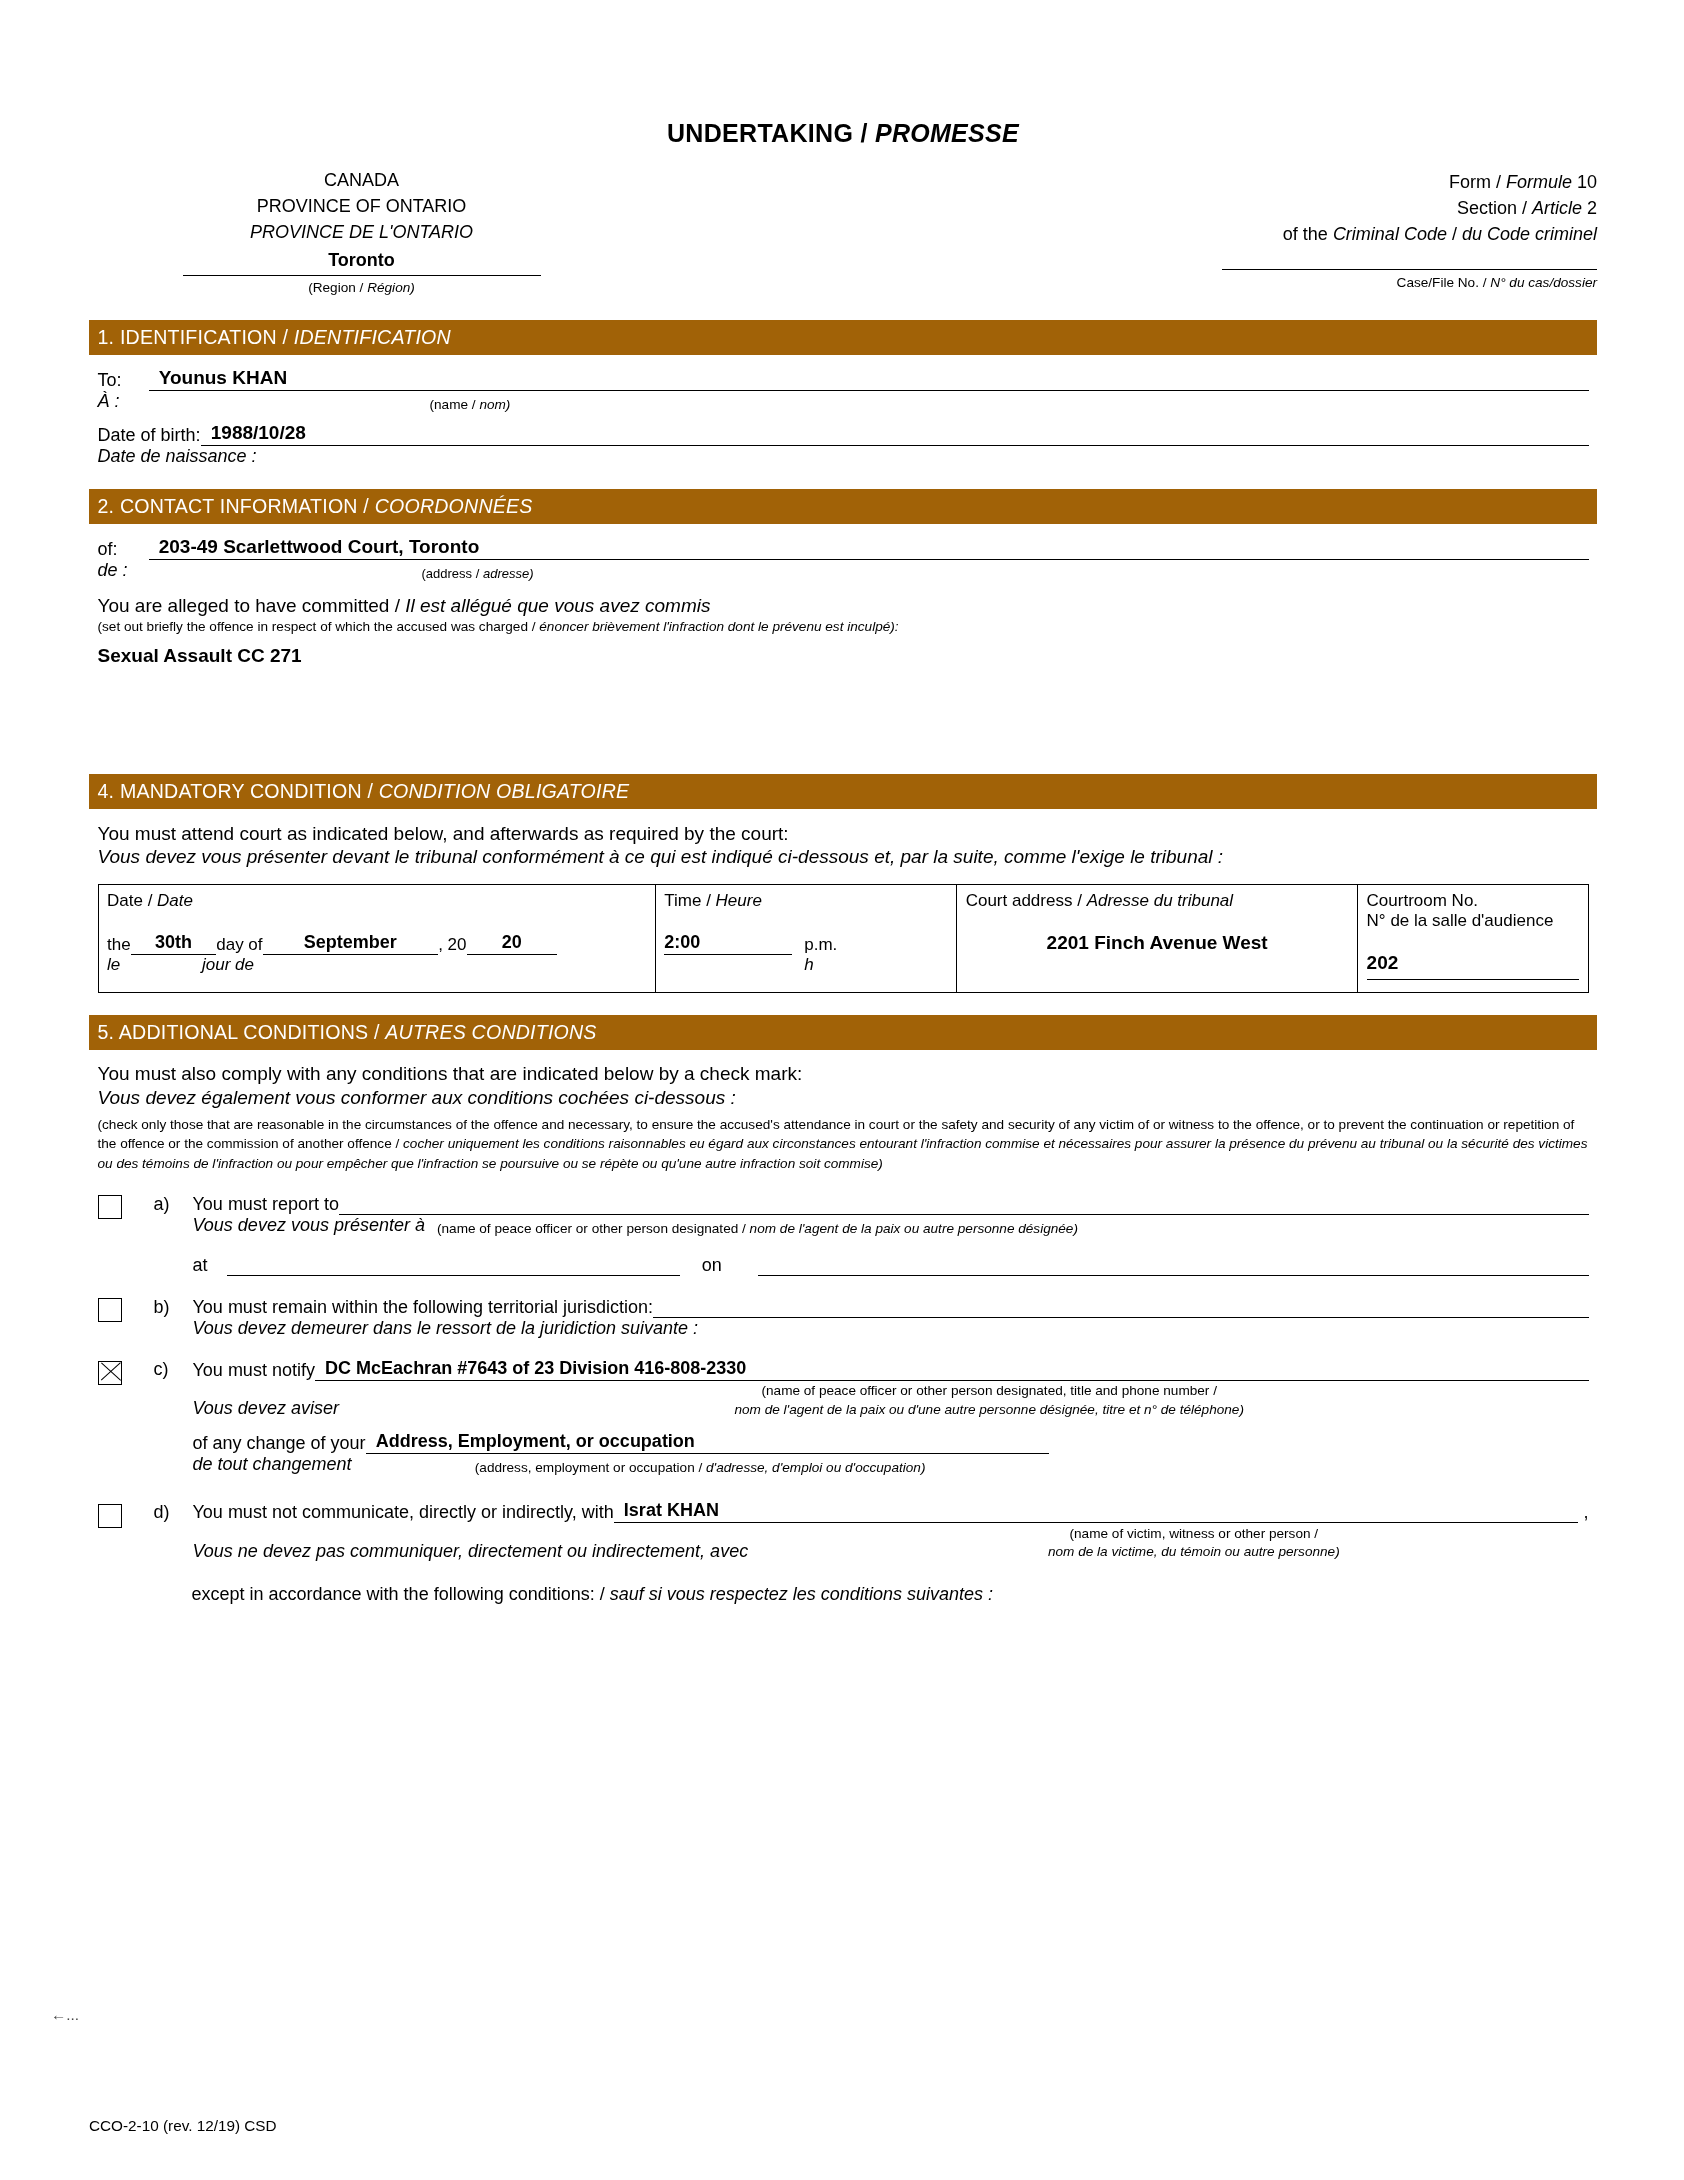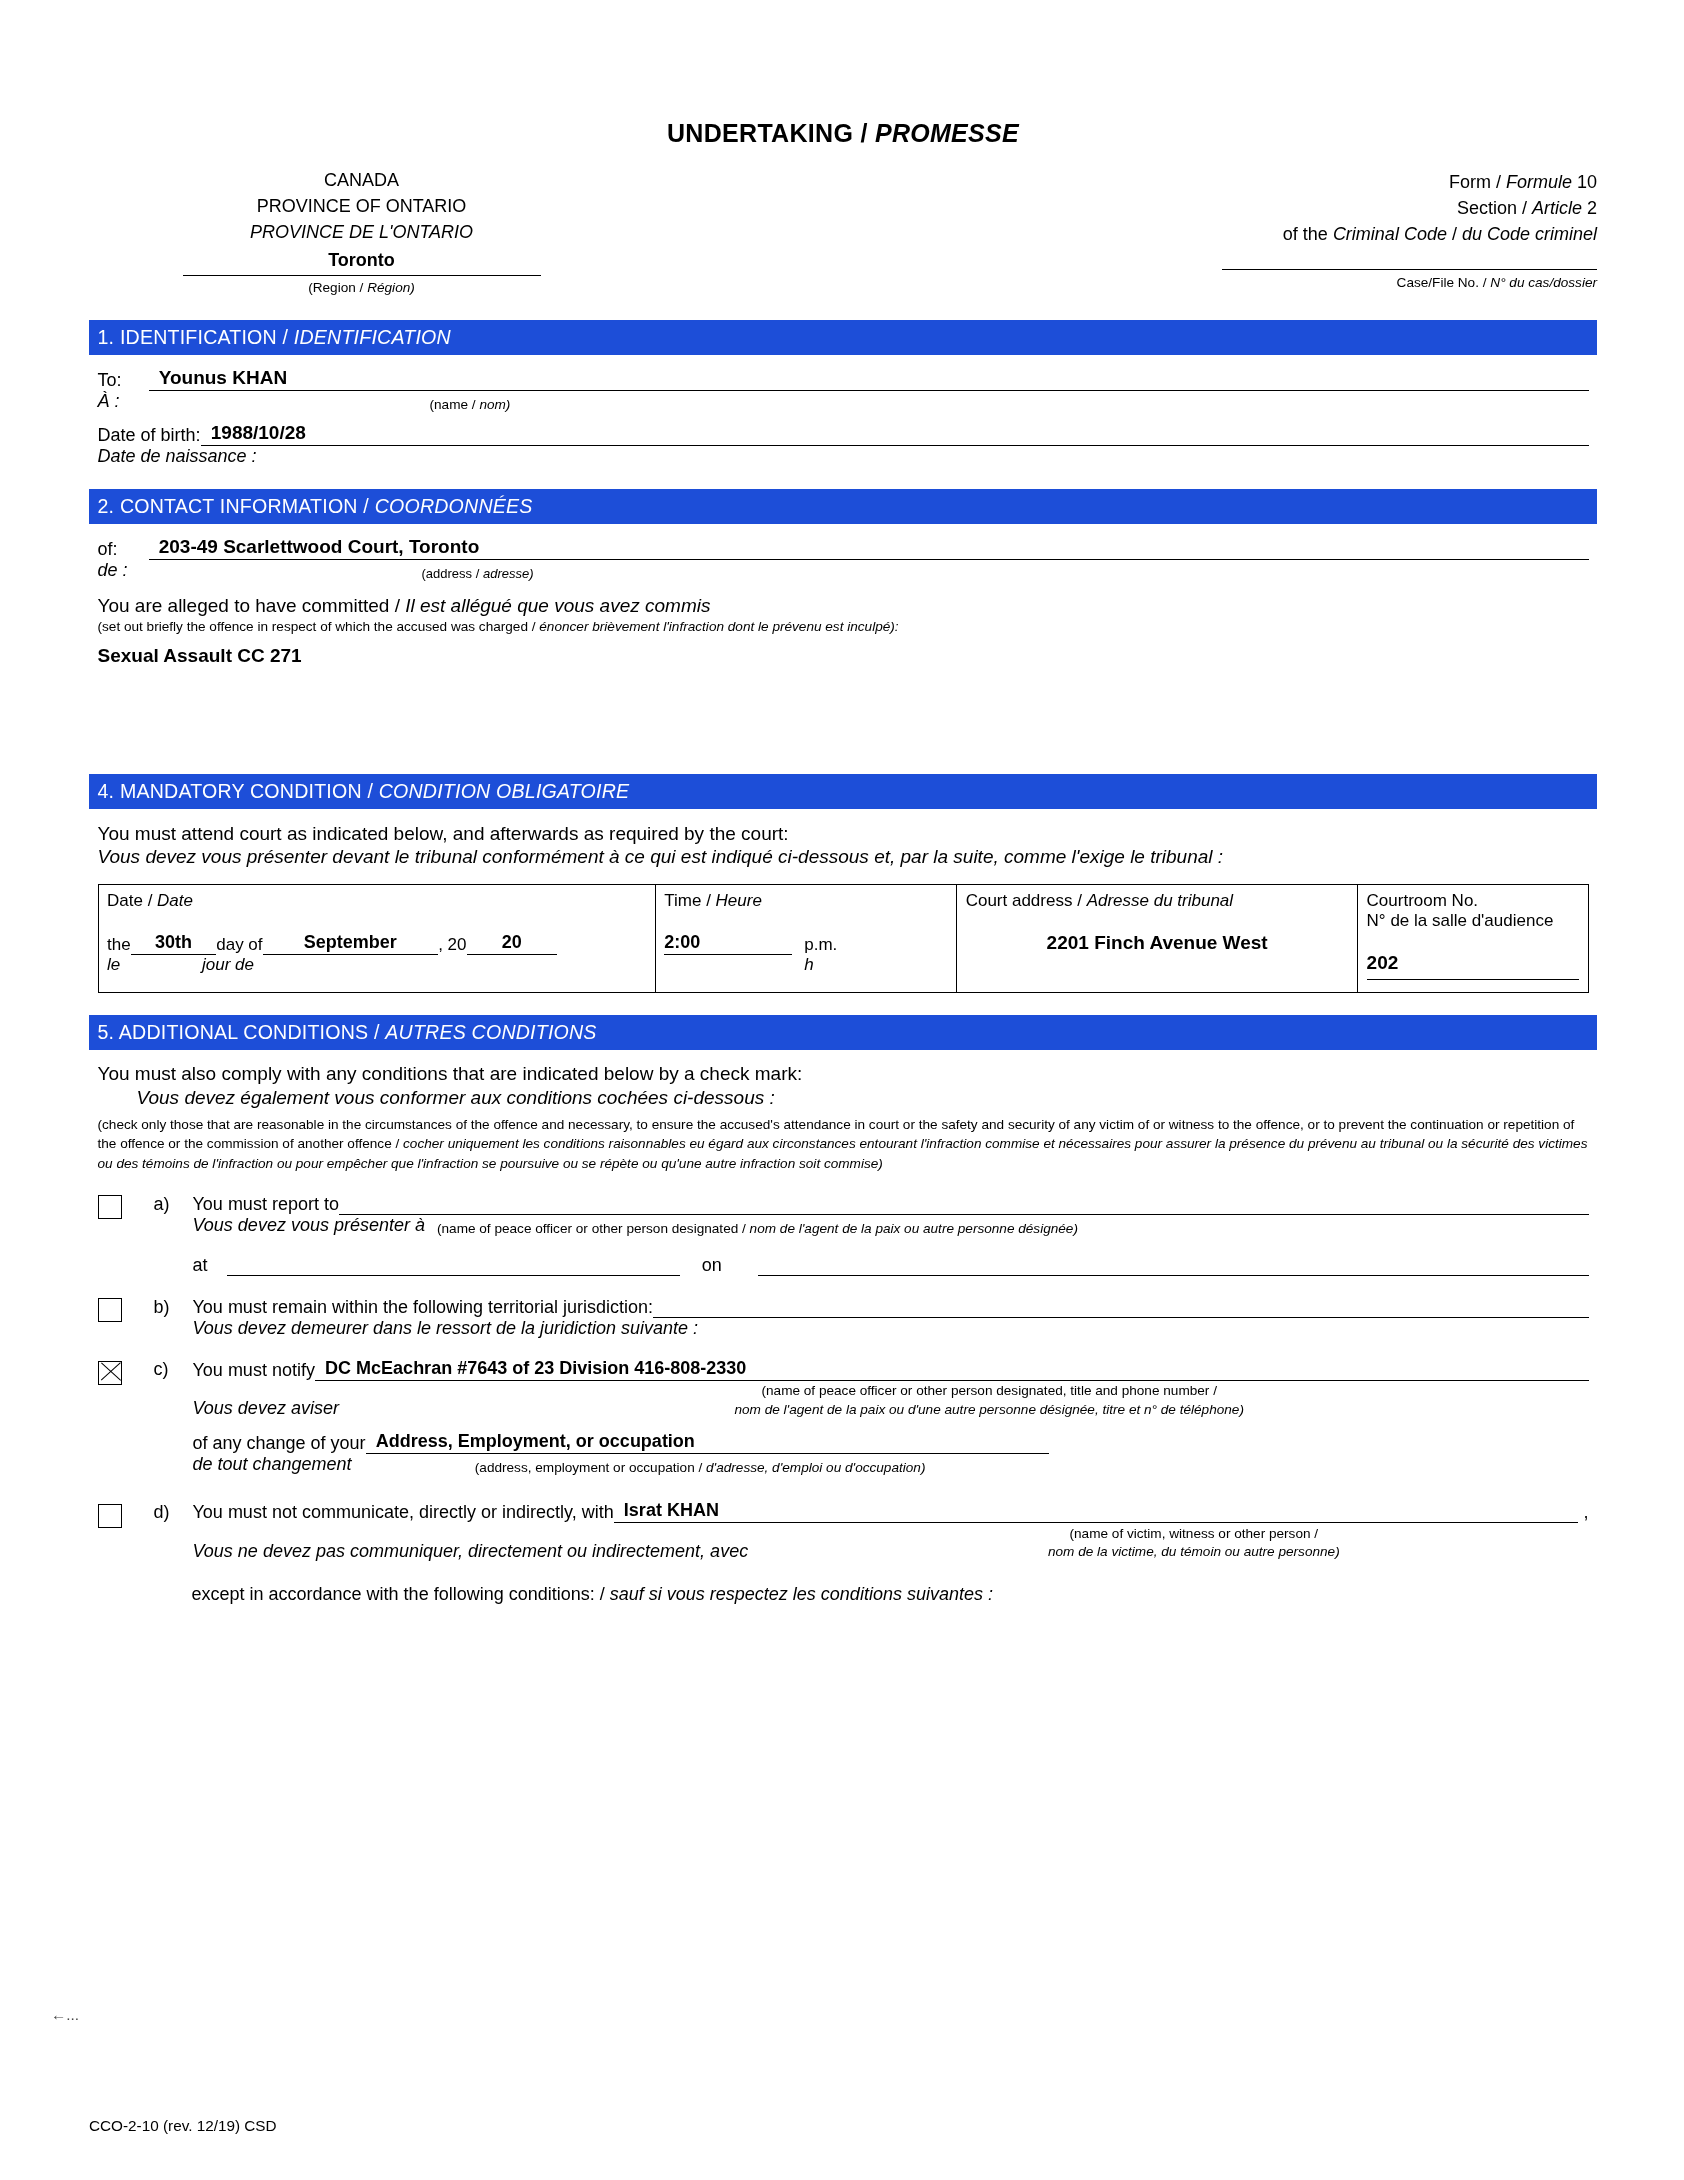--- a/index.html
+++ b/index.html
@@ -72,21 +72,21 @@
   .hdr-right .it { font-style: italic; }
   .hdr-right .rule {
     border-bottom: 0.9px solid #000;
     width: 375px;
     margin: 22px 0 2.6px auto;
   }
   .hdr-right .small { font-size: 13.6px; }
 
   
   .sect-bar {
-    background: #1d4ed8;
+    background: #a16207;
     color: #ffffff;
     font-size: 19.6px;
     padding: 6px 0 6px 8.5px;
     margin-top: 22px;
     letter-spacing: 0.2px;
   }
   .sect-bar .it { font-style: italic; }
 
   
   .row {
@@ -211,21 +211,21 @@
     margin-top: 20.4px;
     font-size: 19px;
     font-weight: bold;
     border-bottom: 0.9px solid #000;
     padding-bottom: 5px;
   }
 
   
   .addl { padding: 13.6px 8.5px 0 8.5px; }
   .addl .p1 { font-size: 19px; }
-  .addl .p2 { font-size: 19px; font-style: italic; margin-top: 1.7px; margin-left: 39px; }
+  .addl .p2 { font-size: 19px; font-style: italic; margin-top: 1.7px; }
   .addl .note { font-size: 13.6px; margin-top: 6px; line-height: 1.42; }
   .addl .note .it { font-style: italic; }
 
   .cond {
     display: flex;
     margin-top: 19px;
   }
   .cbox {
     width: 22px;
     height: 22px;

